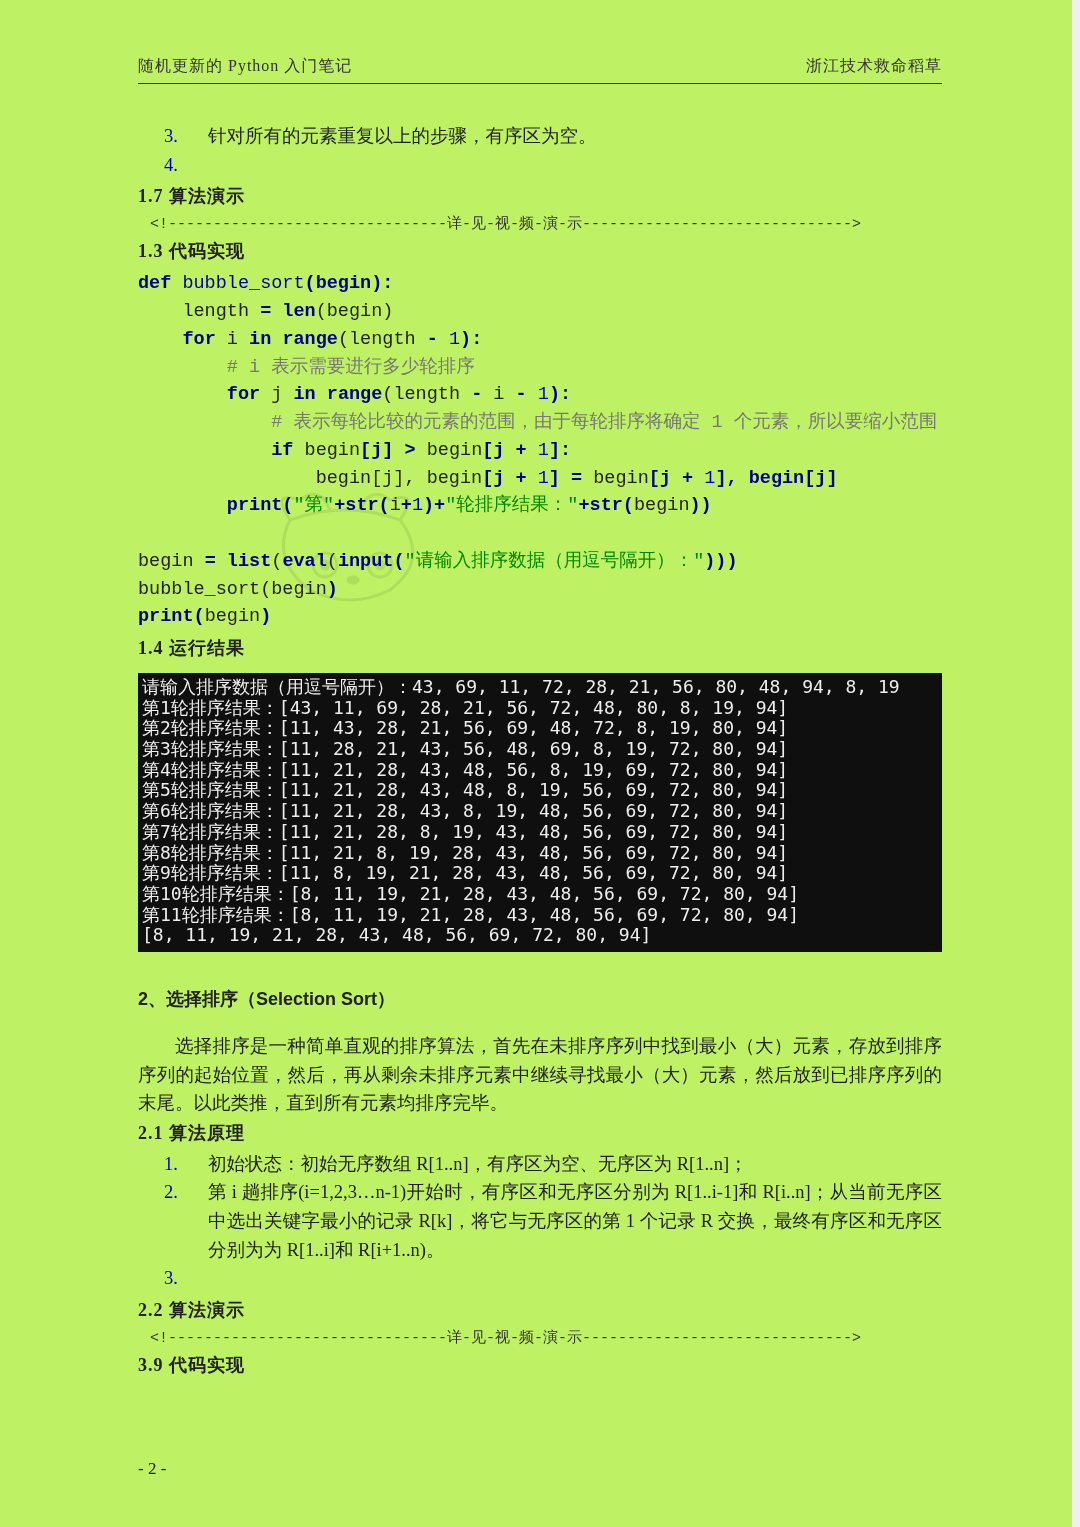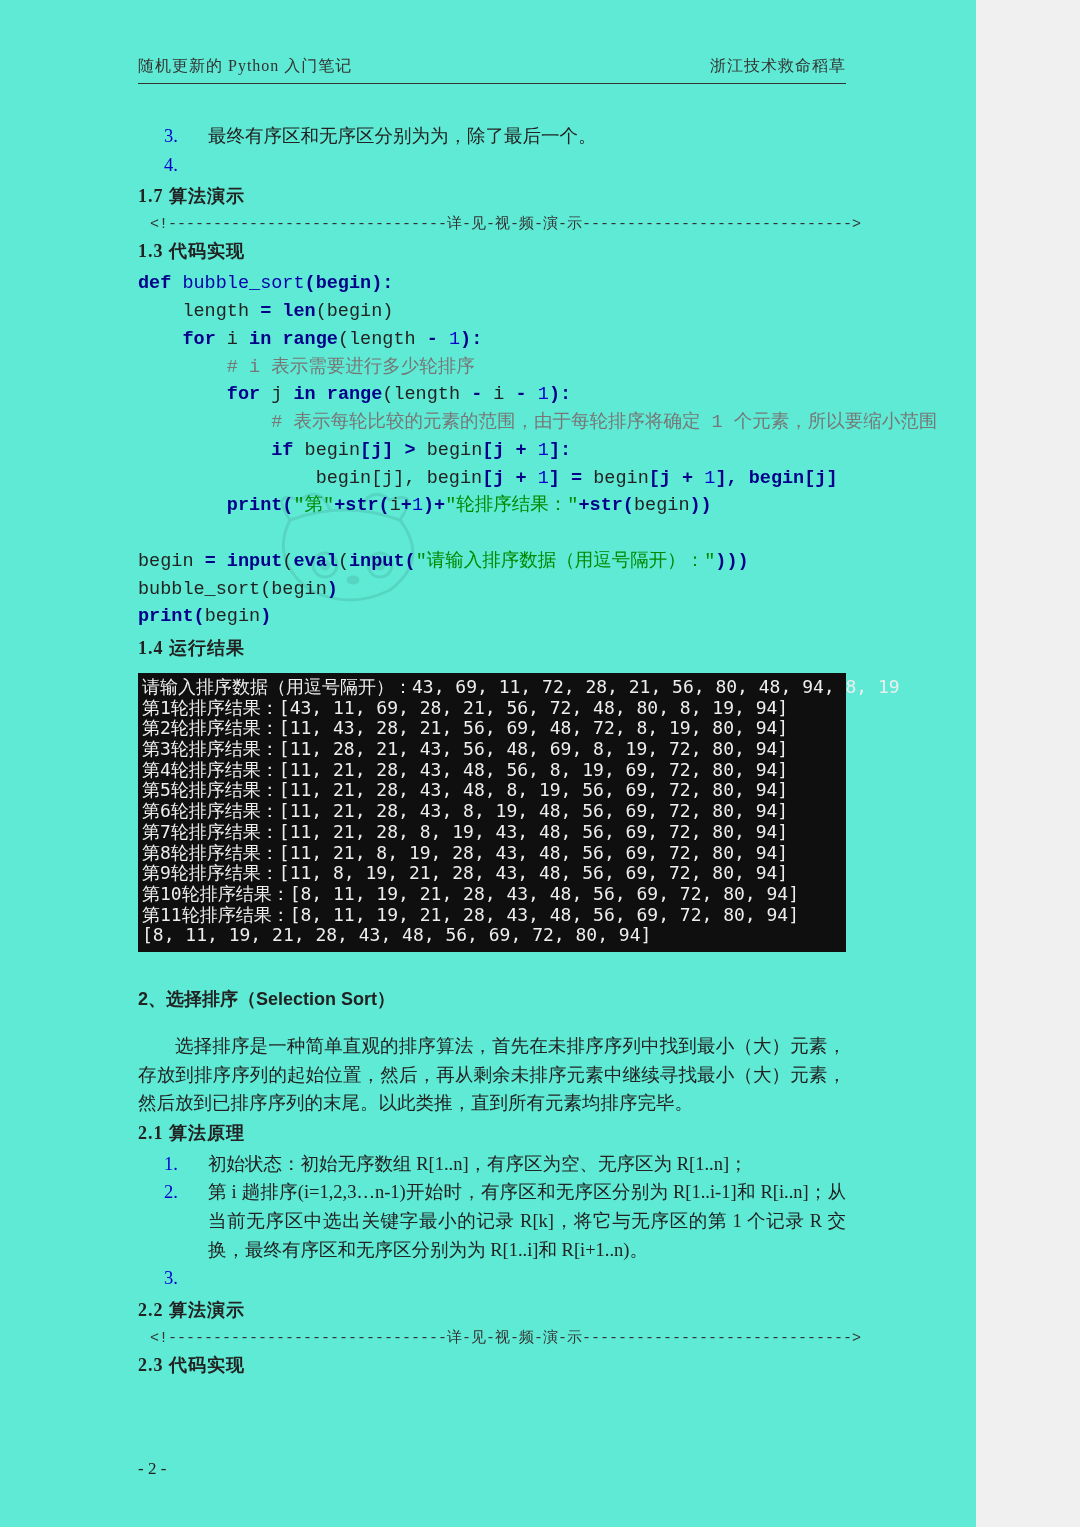--- a/index.html
+++ b/index.html
@@ -2,23 +2,23 @@
 <html><head>
 <meta charset="utf-8">
 <style>
   body {
     margin: 0;
     padding: 0;
     background: #f0f0f0;
     font-family: "SimSun", "Microsoft YaHei", serif;
   }
   .page {
-    width: 976px;
+    width: 1072px;
     height: 1527px;
-    background: #5eead4;
+    background: #bef264;
     position: relative;
     box-sizing: border-box;
     padding: 56px 130px 0 138px;
     color: #222;
   }
   .header-row {
     display: flex;
     justify-content: space-between;
     font-size: 16px;
     color: #333;
@@ -118,21 +118,21 @@
   <div class="header-row">
     <span>随机更新的 Python 入门笔记</span>
     <span>浙江技术救命稻草</span>
   </div>
 
   <div class="content">
 
     <div class="ol-steps">
       <div class="step">
         <span class="num">3.</span>
-        <span>最终有序区和无序区分别为为，除了最后一个。</span>
+        <span>针对所有的元素重复以上的步骤，有序区为空。</span>
       </div>
       <div class="step">
         <span class="num">4.</span>
       </div>
     </div>
 
     <div class="sub-head">1.7 算法演示</div>
     <div class="divider-line">&lt;!-------------------------------详-见-视-频-演-示------------------------------&gt;</div>
     <div class="sub-head">1.3 代码实现</div>
 
@@ -154,21 +154,21 @@
     <div class="code-block"><span class="kw">def</span><span class="fn"> bubble_sort</span><span class="kw">(begin):</span>
 <span>    length </span><span class="kw">= </span><span class="kw">len</span><span>(begin)</span>
 <span>    </span><span class="kw">for</span><span> i </span><span class="kw">in</span><span> </span><span class="kw">range</span><span>(length </span><span class="kw">- </span><span class="num">1</span><span class="kw">):</span>
 <span class="cm">        # i 表示需要进行多少轮排序</span>
 <span>        </span><span class="kw">for</span><span> j </span><span class="kw">in</span><span> </span><span class="kw">range</span><span>(length </span><span class="kw">- </span><span>i </span><span class="kw">- </span><span class="num">1</span><span class="kw">):</span>
 <span class="cm">            # 表示每轮比较的元素的范围，由于每轮排序将确定 1 个元素，所以要缩小范围</span>
 <span>            </span><span class="kw">if</span><span> begin</span><span class="kw">[j] </span><span class="kw">&gt; </span><span>begin</span><span class="kw">[j </span><span class="kw">+ </span><span class="num">1</span><span class="kw">]:</span>
 <span>                begin[j], begin</span><span class="kw">[j </span><span class="kw">+ </span><span class="num">1</span><span class="kw">] </span><span class="kw">= </span><span>begin</span><span class="kw">[j </span><span class="kw">+ </span><span class="num">1</span><span class="kw">], begin</span><span class="kw">[j]</span>
 <span>        </span><span class="kw">print(</span><span class="str">"第"</span><span class="kw">+str(</span><span>i</span><span class="kw">+</span><span class="num">1</span><span class="kw">)+</span><span class="str">"轮排序结果："</span><span class="kw">+str(</span><span>begin</span><span class="kw">))</span>
 
-<span>begin </span><span class="kw">= </span><span class="kw">input</span><span>(</span><span class="kw">eval</span><span>(</span><span class="kw">input(</span><span class="str">"请输入排序数据（用逗号隔开）："</span><span class="kw">)))</span>
+<span>begin </span><span class="kw">= </span><span class="kw">list</span><span>(</span><span class="kw">eval</span><span>(</span><span class="kw">input(</span><span class="str">"请输入排序数据（用逗号隔开）："</span><span class="kw">)))</span>
 <span>bubble_sort</span><span>(begin</span><span class="kw">)</span>
 <span class="kw">print(</span><span>begin</span><span class="kw">)</span></div>
 
     <div class="sub-head">1.4 运行结果</div>
 
     <div class="terminal" id="term">请输入排序数据（用逗号隔开）：43, 69, 11, 72, 28, 21, 56, 80, 48, 94, 8, 19
 第1轮排序结果：[43, 11, 69, 28, 21, 56, 72, 48, 80, 8, 19, 94]
 第2轮排序结果：[11, 43, 28, 21, 56, 69, 48, 72, 8, 19, 80, 94]
 第3轮排序结果：[11, 28, 21, 43, 56, 48, 69, 8, 19, 72, 80, 94]
 第4轮排序结果：[11, 21, 28, 43, 48, 56, 8, 19, 69, 72, 80, 94]
@@ -196,19 +196,19 @@
           <span class="num">2.</span>
           <span style="text-align: justify;">第 i 趟排序(i=1,2,3…n-1)开始时，有序区和无序区分别为 R[1..i-1]和 R[i..n]；从当前无序区中选出关键字最小的记录 R[k]，将它与无序区的第 1 个记录 R 交换，最终有序区和无序区分别为为 R[1..i]和 R[i+1..n)。</span>
         </div>
         <div class="step">
           <span class="num">3.</span>
         </div>
       </div>
 
     <div class="sub-head">2.2 算法演示</div>
     <div class="divider-line">&lt;!-------------------------------详-见-视-频-演-示------------------------------&gt;</div>
-    <div class="sub-head">2.3 代码实现</div>
+    <div class="sub-head">3.9 代码实现</div>
 
   </div>
 
   <div class="footer">- 2 -</div>
 
 </div>
 
 </body></html>

